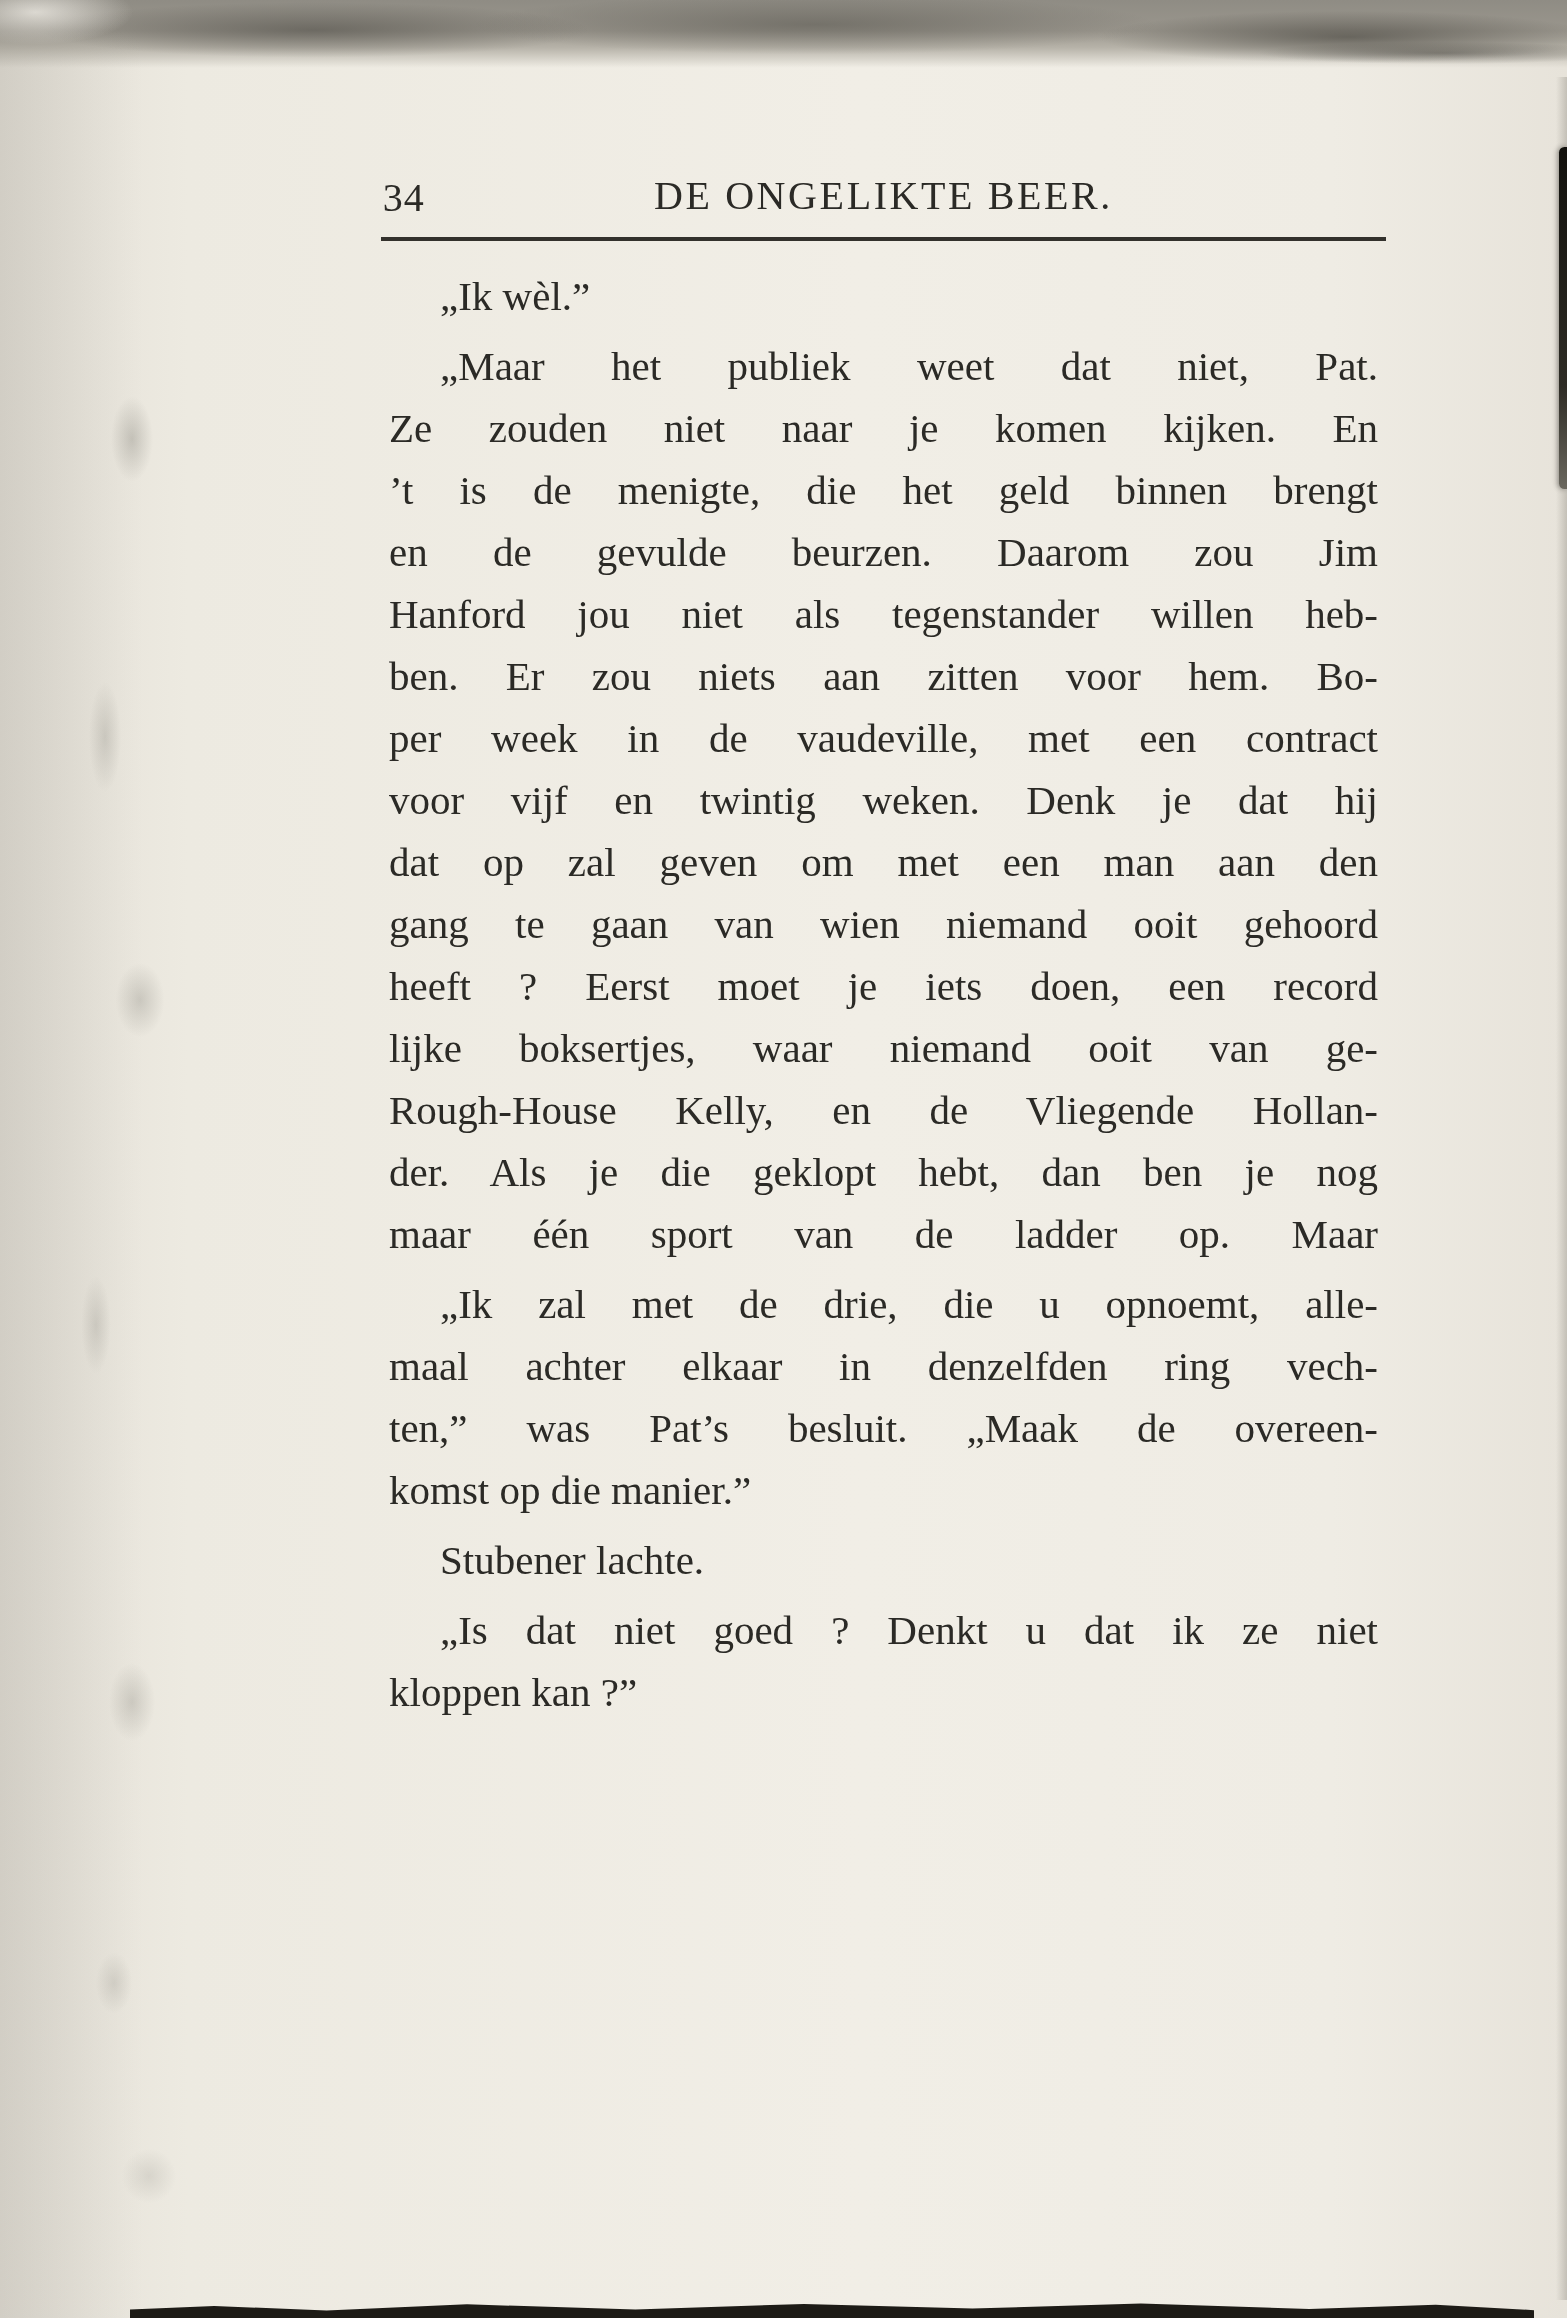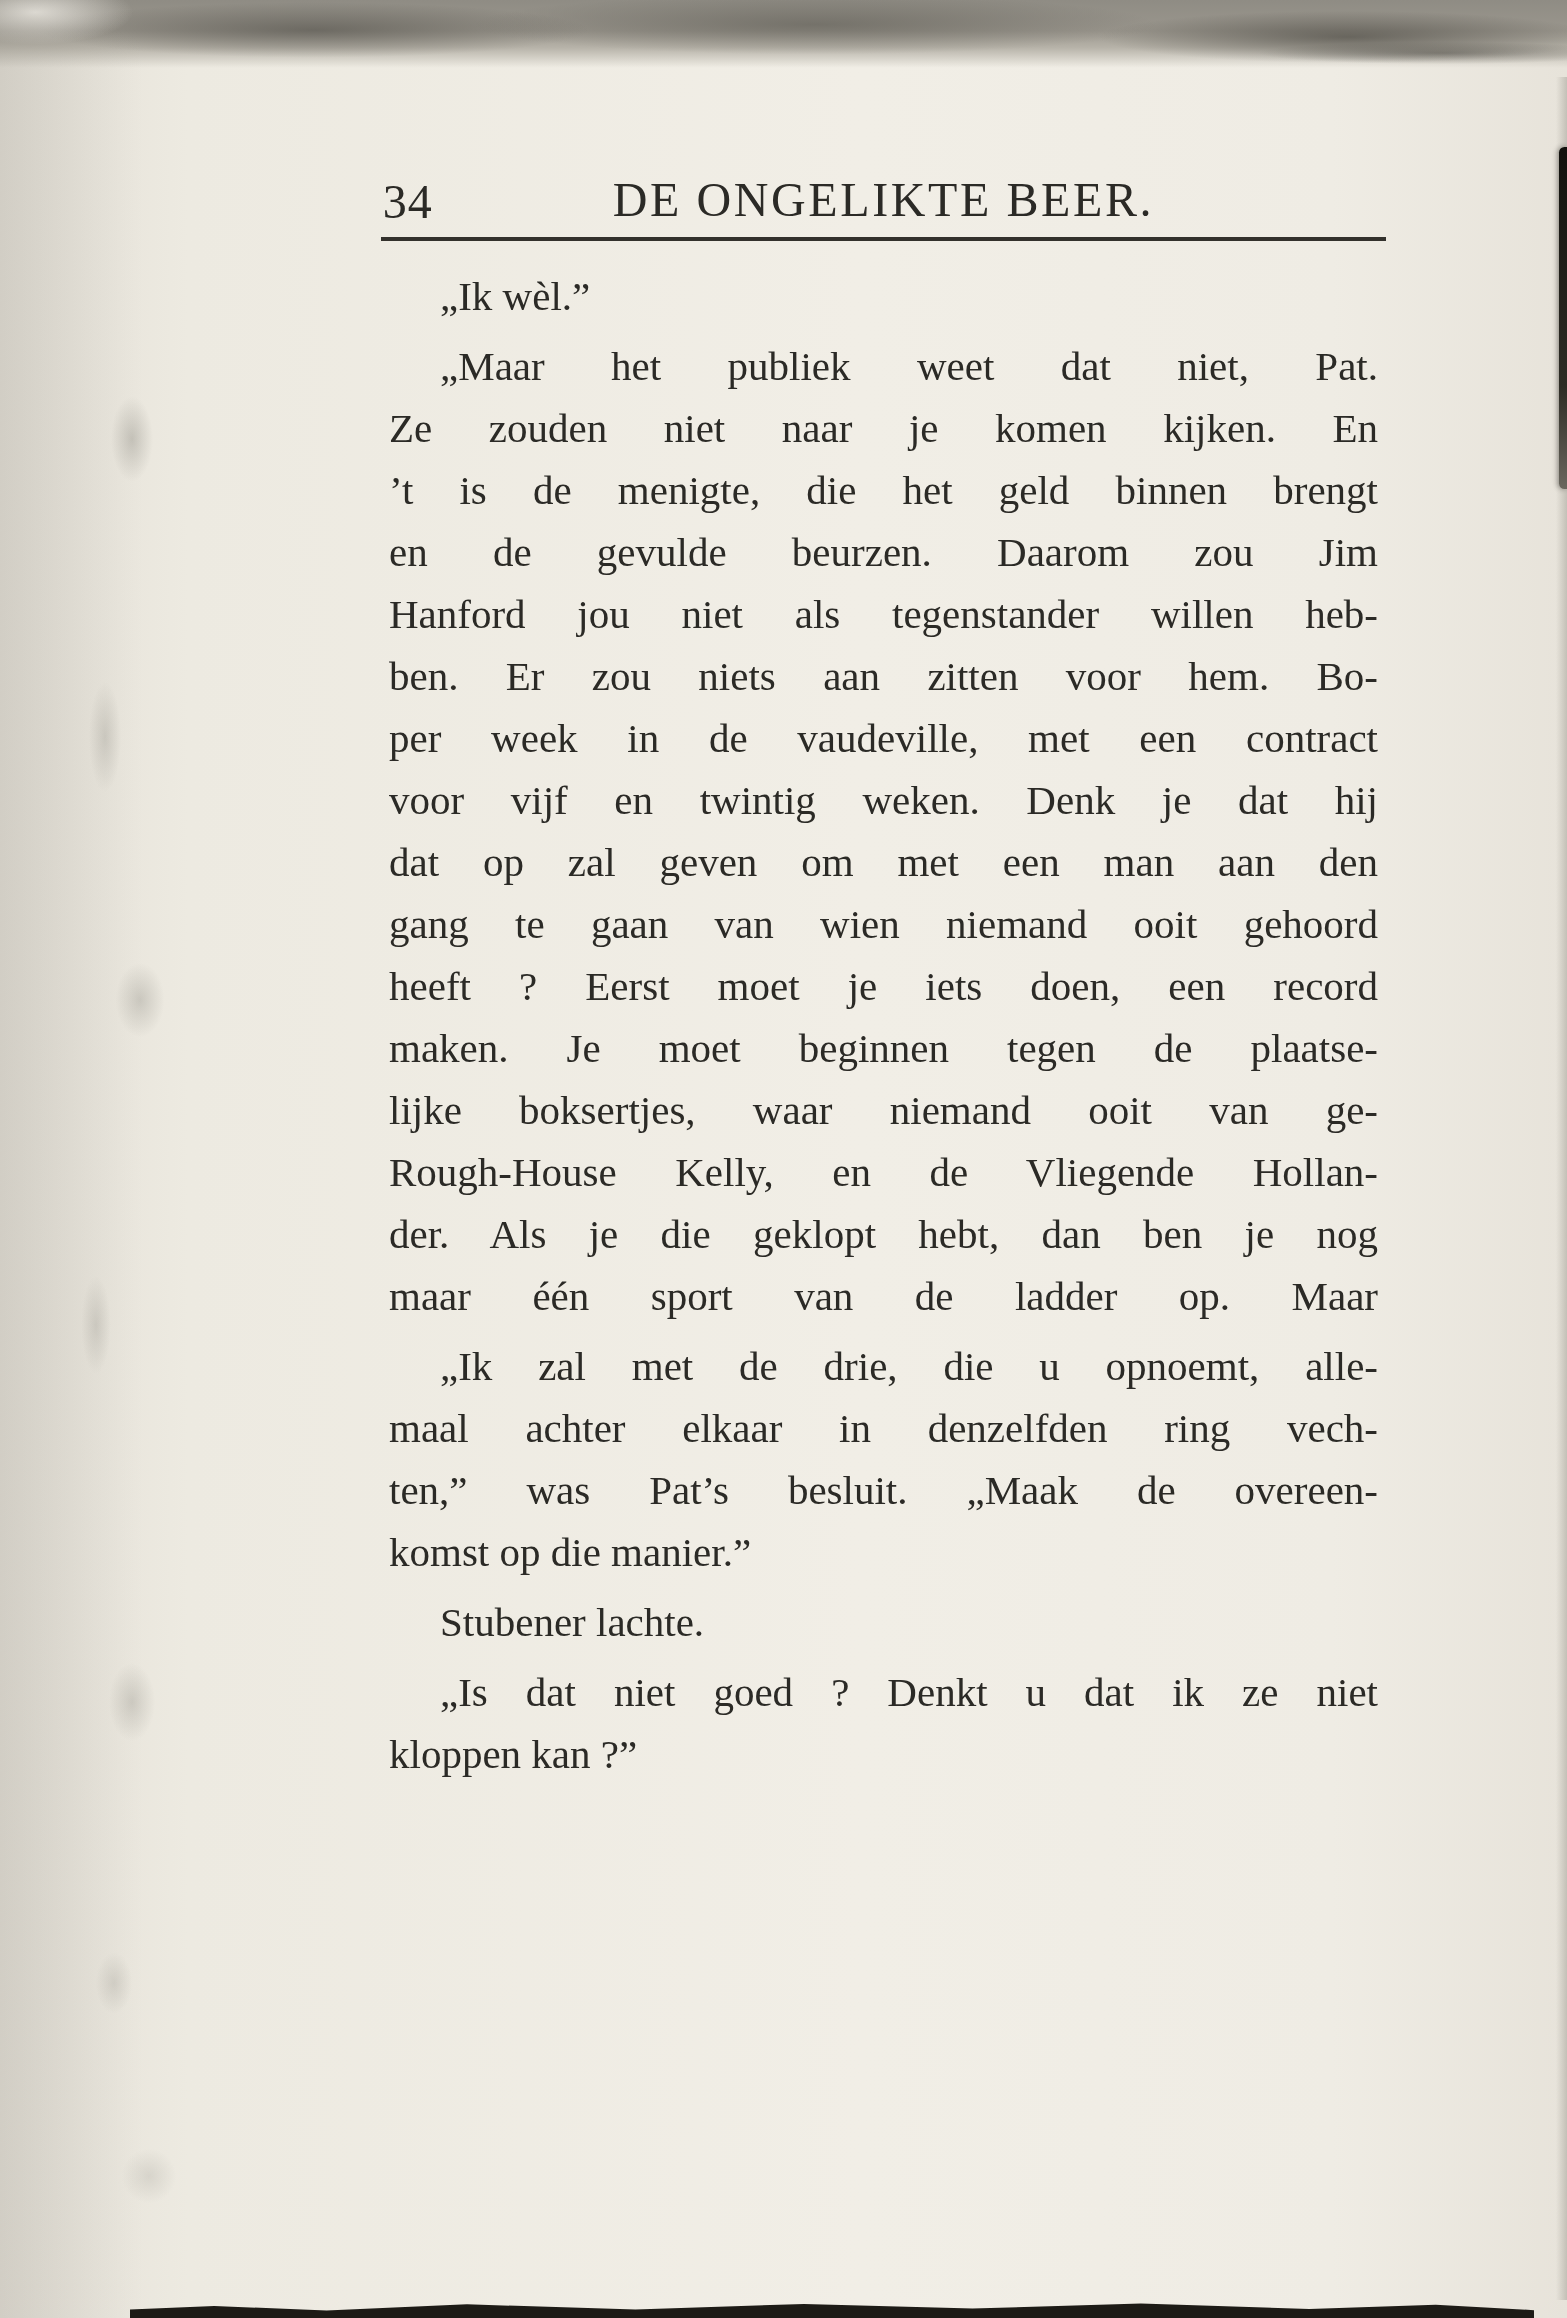--- a/index.html
+++ b/index.html
@@ -71,21 +71,21 @@
   .page-content {
     position: absolute;
     left: 381px;
     top: 0;
     width: 1005px;
   }
   .header {
     position: relative;
     margin-top: 172px;
     height: 53px;
-    font-size: 48px;
+    font-size: 40px;
   }
   .pagenum {
     position: absolute;
     left: 1.8px;
     top: 1.8px;
     letter-spacing: 0.9px;
   }
   .title {
     display: block;
     text-align: center;
@@ -135,21 +135,20 @@
           <div class="line">Ze zouden niet naar je komen kijken. En</div>
           <div class="line">’t is de menigte, die het geld binnen brengt</div>
           <div class="line">en de gevulde beurzen. Daarom zou Jim</div>
           <div class="line">Hanford jou niet als tegenstander willen heb-</div>
           <div class="line">ben. Er zou niets aan zitten voor hem. Bo-</div>
           <div class="line">per week in de vaudeville, met een contract</div>
           <div class="line">voor vijf en twintig weken. Denk je dat hij</div>
           <div class="line">dat op zal geven om met een man aan den</div>
           <div class="line">gang te gaan van wien niemand ooit gehoord</div>
           <div class="line">heeft ? Eerst moet je iets doen, een record</div>
-          <div class="line">maken. Je moet beginnen tegen de plaatse-</div>
           <div class="line">lijke boksertjes, waar niemand ooit van ge-</div>
           <div class="line">Rough-House Kelly, en de Vliegende Hollan-</div>
           <div class="line">der. Als je die geklopt hebt, dan ben je nog</div>
           <div class="line">maar één sport van de ladder op. Maar</div>
         </div>
         <div class="para">
           <div class="line first">„Ik zal met de drie, die u opnoemt, alle-</div>
           <div class="line">maal achter elkaar in denzelfden ring vech-</div>
           <div class="line">ten,” was Pat’s besluit. „Maak de overeen-</div>
           <div class="line last">komst op die manier.”</div>

